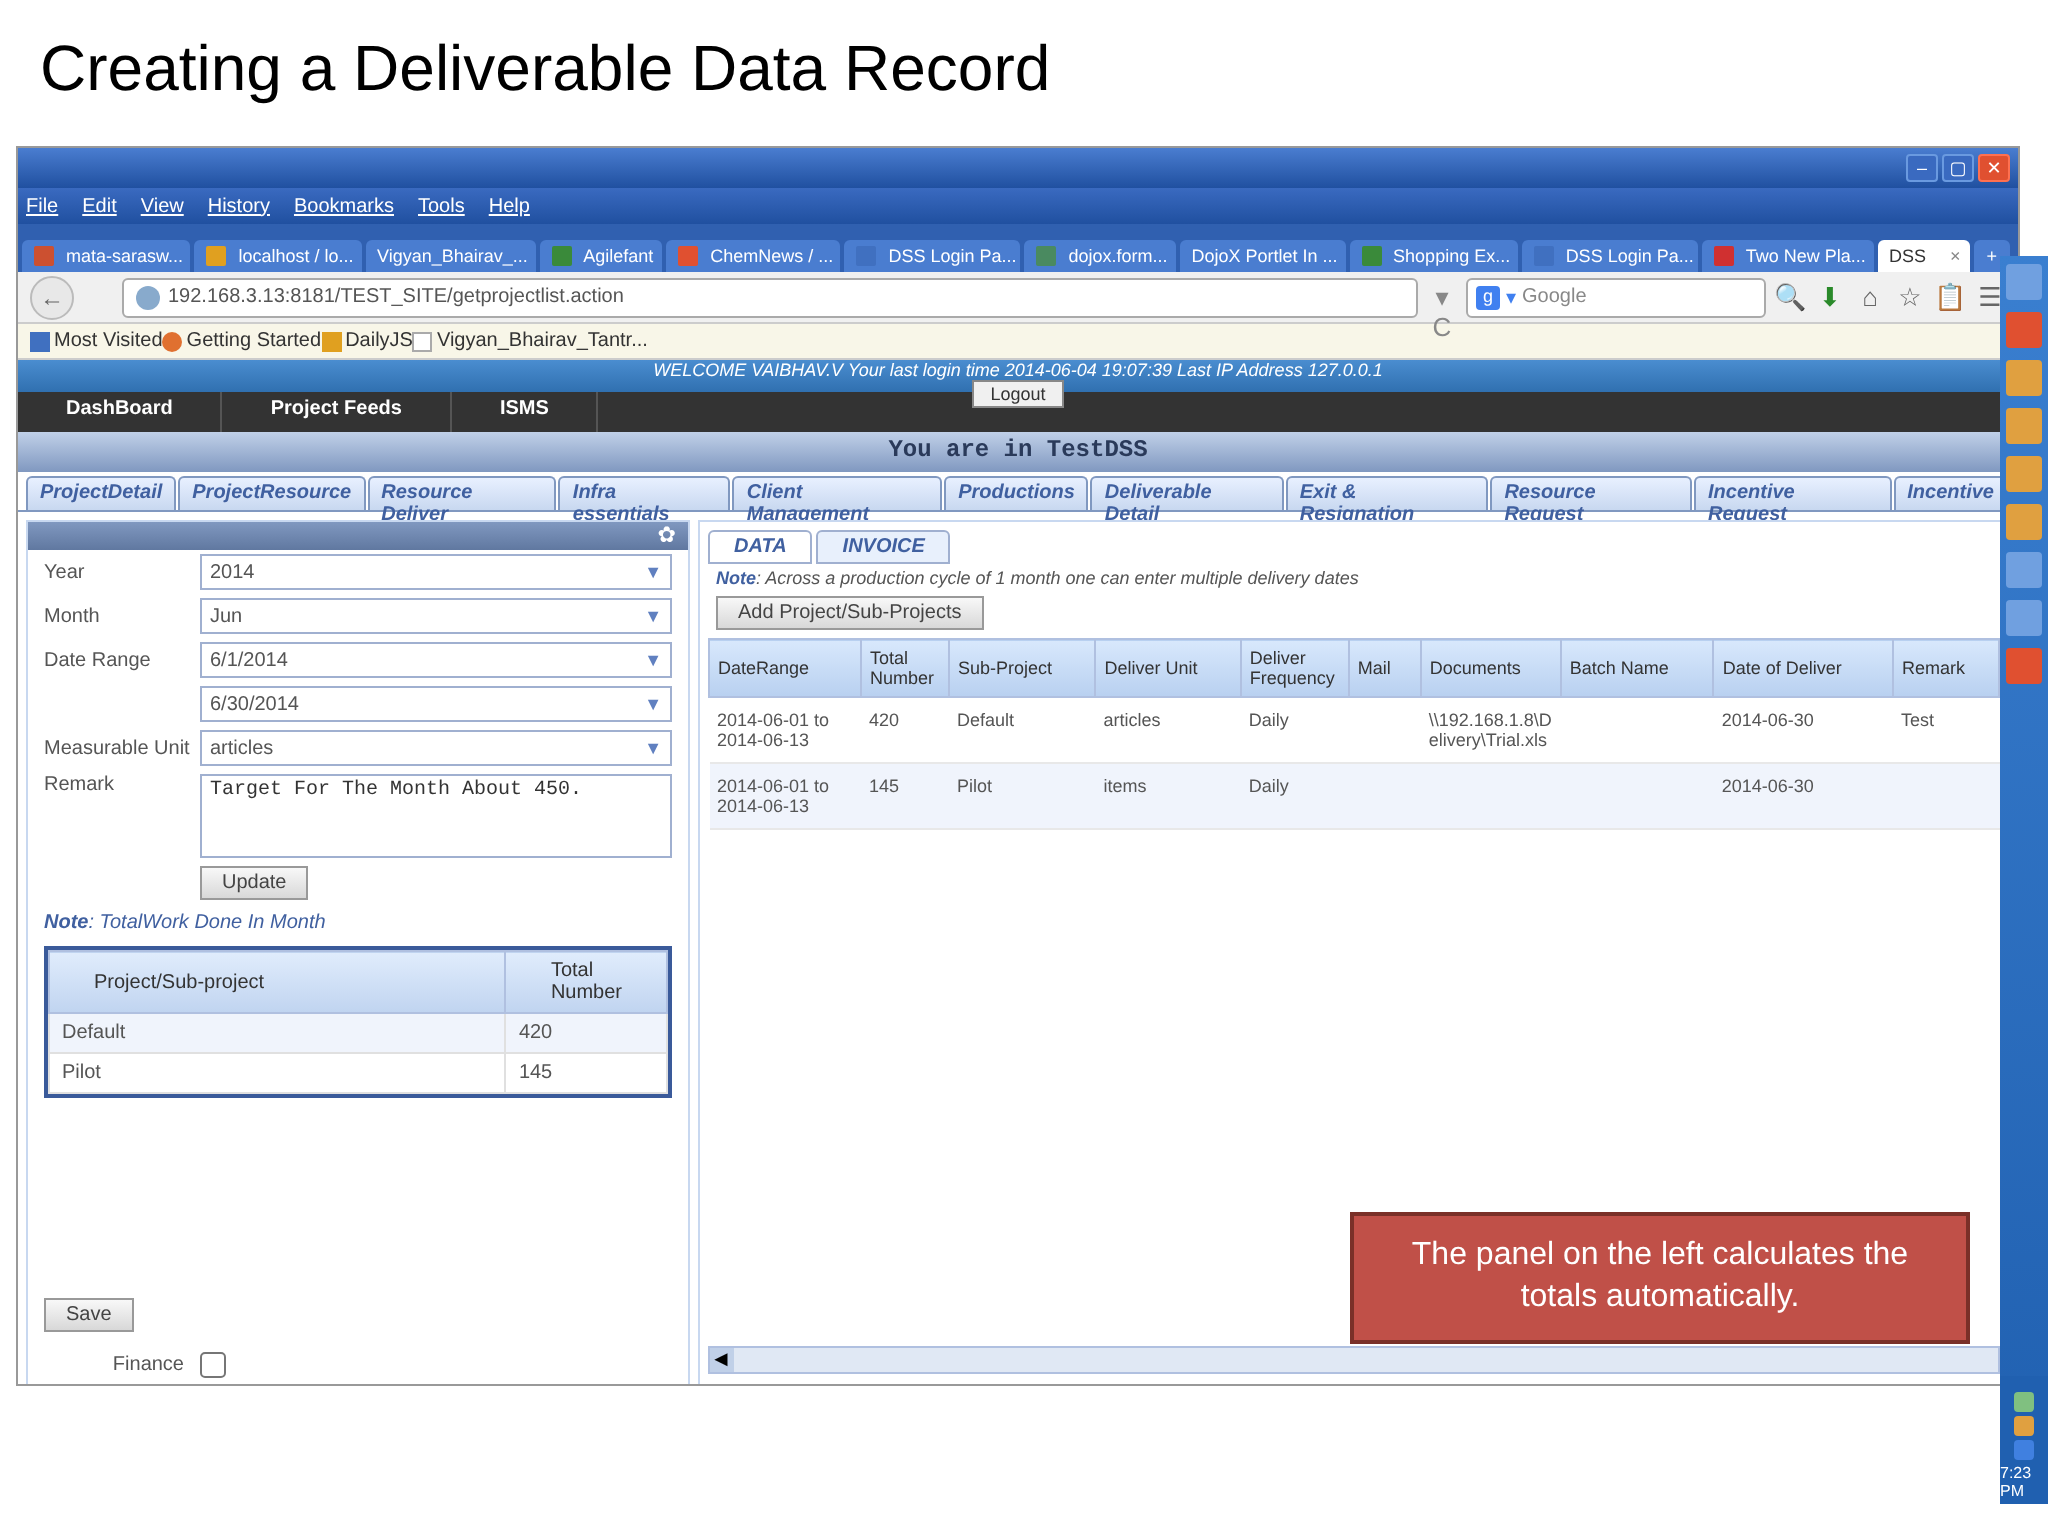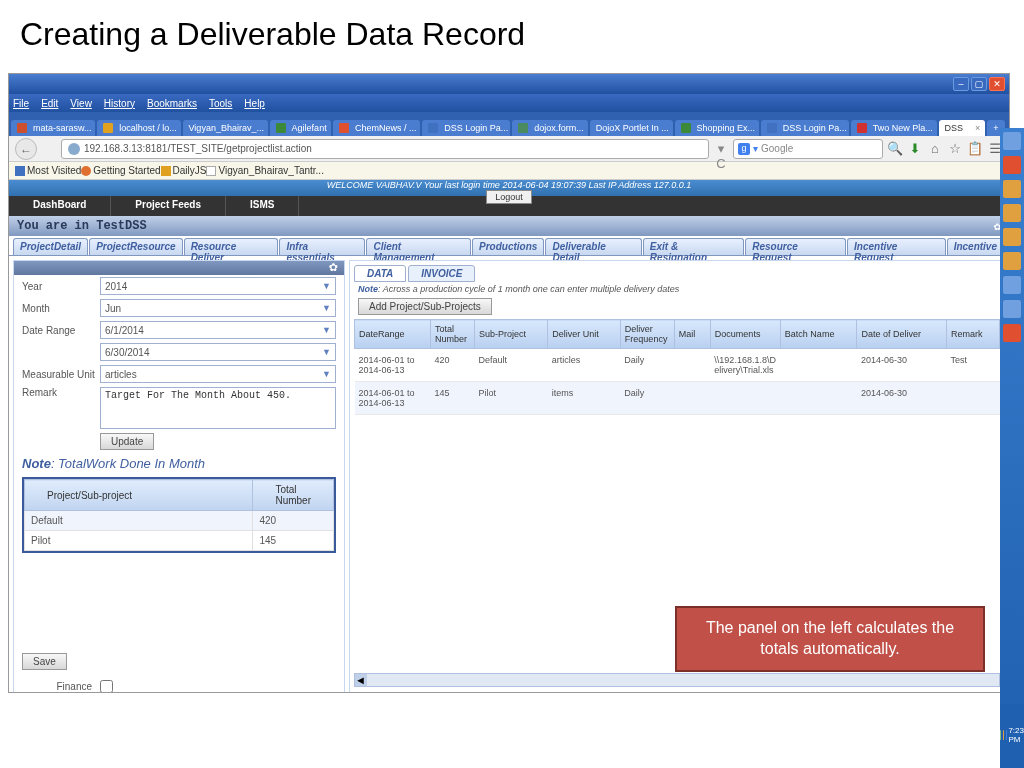--- a/index.html
+++ b/index.html
@@ -23,34 +23,34 @@
 .searchbox .g { width: 12px; height: 12px; background: #4080f0; color: #fff; font-size: 9px; text-align: center; border-radius: 2px; }
 .toolicon { width: 16px; height: 16px; color: #666; font-size: 13px; text-align: center; }
 .toolicon.green { color: #2a8a2a; }
 .bookbar { background: #f8f6e8; height: 18px; display: flex; align-items: center; padding: 0 6px; font-size: 10px; color: #333; border-bottom: 1px solid #ccc; }
 .bookbar .bi { display: flex; align-items: center; gap: 2px; }
 .bookbar .bico { width: 10px; height: 10px; background: #e0a020; }
 .welcome { background: linear-gradient(to bottom, #4a8dd0, #3070b0); height: 16px; color: #fff; font-size: 9px; font-style: italic; padding: 0 6px; display: flex; align-items: center; justify-content: space-between; flex-direction: column; }
 .welcome .logout { background: #f0f0f0; color: #333; padding: 1px 8px; font-style: normal; border: 1px solid #888; }
 .navtabs { background: #333; height: 20px; display: flex; }
 .navtab { color: #fff; font-size: 10px; font-weight: bold; padding: 3px 24px; border-right: 1px solid #555; }
-.context { background: linear-gradient(to bottom, #c0d0e8, #8098c0); height: 20px; font-family: "Courier New", monospace; font-size: 12px; font-weight: bold; color: #2a3a5a; padding: 2px 8px; display: flex; align-items: center; justify-content: space-between; }
+.context { background: linear-gradient(to bottom, #c0d0e8, #8098c0); height: 20px; font-family: "Courier New", monospace; font-size: 12px; font-weight: bold; color: #2a3a5a; padding: 2px 8px; display: flex; align-items: center; justify-content: space-between; flex-direction: column; }
 .context .gear { color: #fff; font-size: 12px; }
 .subtabs { background: #fff; height: 20px; display: flex; padding: 2px 4px 0; border-bottom: 1px solid #8098c0; }
 .subtab { background: linear-gradient(to bottom, #e8f0ff, #c8d8f0); border: 1px solid #8098c0; border-bottom: none; border-radius: 3px 3px 0 0; padding: 2px 6px; margin-right: 1px; font-size: 10px; font-style: italic; font-weight: bold; color: #4060a0; cursor: pointer; }
 .content { display: flex; height: 470px; background: #fff; padding: 4px; gap: 4px; }
 .leftpanel { width: 332px; background: #fff; border: 1px solid #c8d8f0; }
 .lphdr { background: linear-gradient(to bottom, #8098c0, #6078a0); height: 14px; text-align: right; padding: 0 6px; color: #fff; font-size: 11px; }
 .formrow { display: flex; align-items: center; padding: 2px 8px; font-size: 10px; }
 .formrow label { width: 78px; color: #555; }
 .sel { flex: 1; height: 18px; background: #fff; border: 1px solid #a0b0d0; font-size: 10px; padding: 0 4px; color: #555; display: flex; align-items: center; justify-content: space-between; }
 .sel .dd { color: #6080c0; font-size: 9px; }
 .ta { flex: 1; height: 42px; background: #fff; border: 1px solid #a0b0d0; font-family: "Courier New"; font-size: 10px; padding: 2px 4px; color: #333; resize: none; }
 .btn { background: linear-gradient(to bottom, #f8f8f8, #d8d8d8); border: 1px solid #999; padding: 2px 10px; font-size: 10px; color: #444; cursor: pointer; }
-.note { font-size: 13px; font-style: italic; color: #4060a0; padding: 4px 8px; }
+.note { font-size: 10px; font-style: italic; color: #4060a0; padding: 4px 8px; }
 .note b { font-weight: bold; }
 .minitable { margin: 2px 8px; border: 2px solid #3a5a9a; }
 .minitable table { width: 100%; border-collapse: collapse; font-size: 10px; }
 .minitable th { background: linear-gradient(to bottom, #e0ecfc, #c0d4f0); padding: 4px 22px; text-align: left; color: #333; font-weight: normal; border: 1px solid #b0c0e0; }
 .minitable td { padding: 4px 6px; border: 1px solid #e0e0e0; color: #555; }
 .minitable tr:nth-child(even) td { background: #f0f4fc; }
 .rightpanel { flex: 1; background: #fff; border: 1px solid #c8d8f0; }
 .dtabs { display: flex; padding: 4px 4px 0; }
 .dtab { border: 1px solid #a0b0d0; padding: 2px 12px; font-size: 10px; font-style: italic; font-weight: bold; color: #4060a0; background: #fff; border-radius: 3px 3px 0 0; margin-right: 2px; }
 .dtab.inactive { background: #e8f0fc; }
@@ -66,21 +66,21 @@
 .invrow { display: flex; align-items: center; padding: 2px 8px; font-size: 10px; gap: 8px; justify-content: flex-start; }
 .invrow .lbl { width: 70px; text-align: right; color: #555; }
 .txt { width: 110px; height: 16px; border: 1px solid #a0b0d0; background: #fff; }
 .callout { position: absolute; right: 24px; bottom: 20px; width: 310px; background: #c05048; border: 2px solid #7a3028; color: #fff; font-size: 16px; text-align: center; padding: 10px 12px; line-height: 1.3; }
 .scrollh { height: 14px; margin: 0 4px; background: #e0e8f4; border: 1px solid #b0c0e0; display: flex; align-items: center; }
 .scrollh .th { width: 12px; height: 12px; background: #c0d0e8; }
 .sidebar { position: absolute; right: 0; top: 128px; width: 24px; height: 620px; background: linear-gradient(to bottom, #3a7fd0, #2060b0); display: flex; flex-direction: column; align-items: center; padding-top: 4px; gap: 6px; }
 .sidebar .ic { width: 18px; height: 18px; background: #e0a040; border-radius: 2px; }
 .sidebar .ic.b { background: #e05030; }
 .sidebar .ic.c { background: #70a0e0; }
-.systray { position: absolute; right: 0; bottom: 0; width: 24px; height: 64px; background: #2060b0; display: flex; flex-direction: row; align-items: center; justify-content: flex-end; gap: 2px; padding-bottom: 2px; }
+.systray { position: absolute; right: 0; bottom: 16px; width: 24px; height: 64px; background: #2060b0; display: flex; flex-direction: column; align-items: center; justify-content: flex-end; gap: 2px; padding-bottom: 2px; }
 .systray .t { width: 10px; height: 10px; background: #80c080; border-radius: 2px; }
 .systray .clk { color: #fff; font-size: 8px; }
 </style>
 </head>
 <body>
 
 <div class="slide-title">Creating a Deliverable Data Record</div>
 
 <div class="browser-frame">
   <div class="titlebar">

